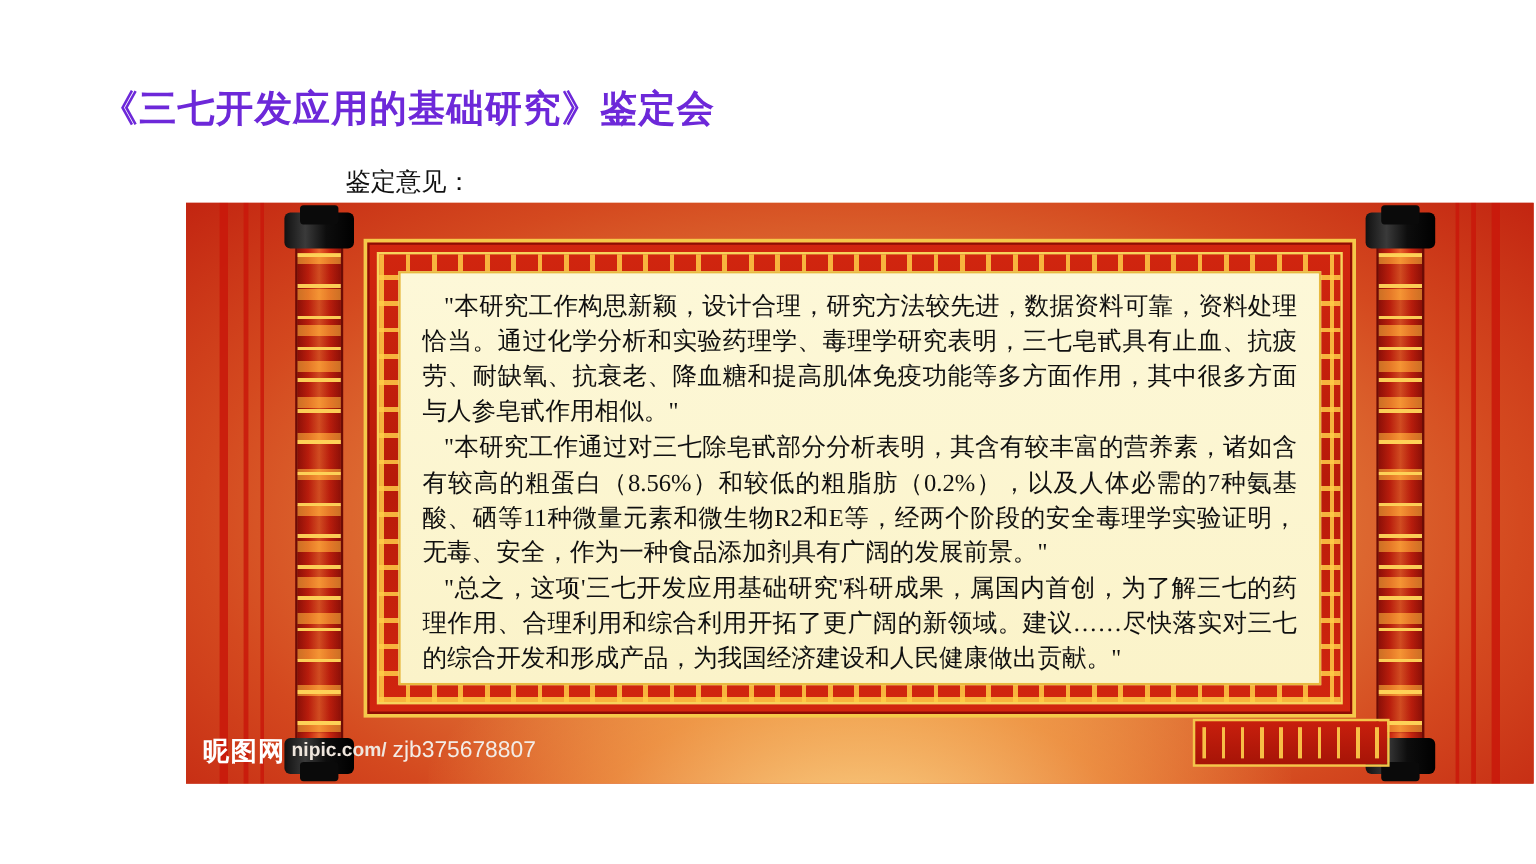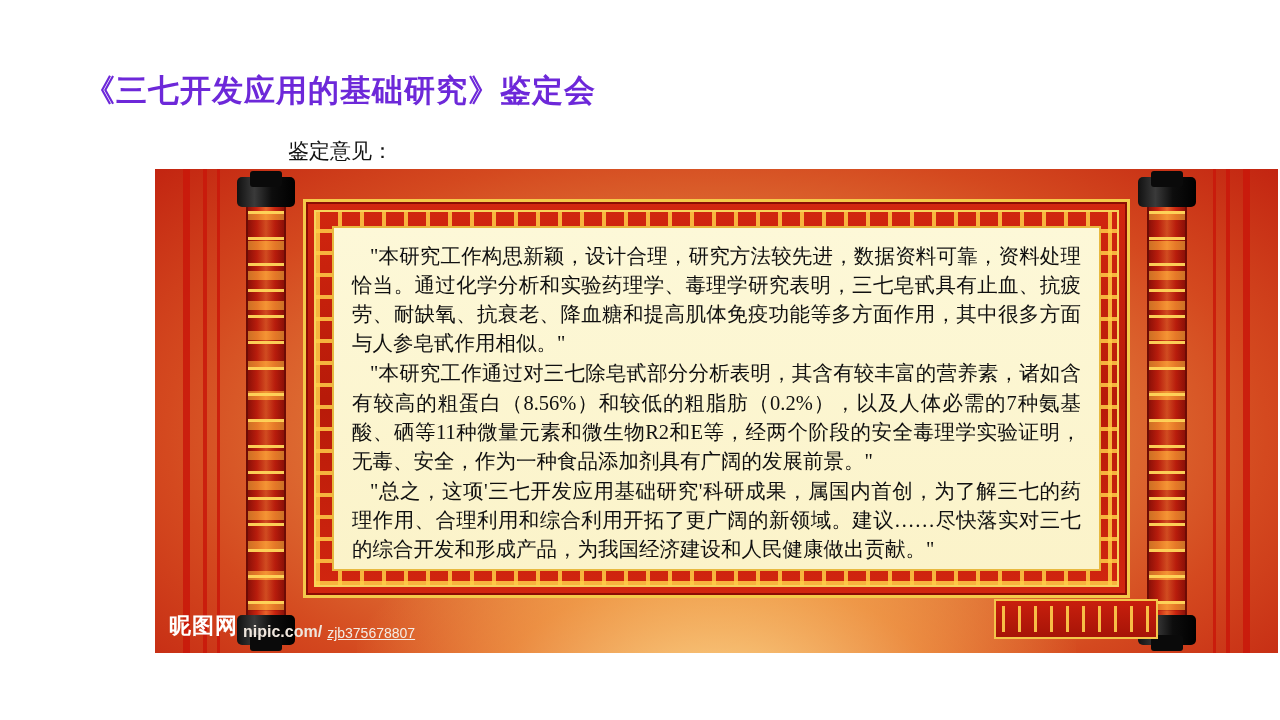--- a/index.html
+++ b/index.html
@@ -190,39 +190,38 @@
   }
   .paper p + p { margin-top: 1px; }
   .paper p .lead { padding-left: 18px; }
 
   
   .watermark {
     position: absolute;
     left: 14px;
     bottom: 12px;
     display: flex;
-    align-items: flex-end;
+    align-items: center;
     gap: 5px;
     font-family: "Liberation Sans", sans-serif;
   }
   .wm-cn {
     font-size: 22px;
     font-weight: bold;
     color: #ffffff;
     letter-spacing: 1px;
   }
   .wm-dom {
     font-size: 16px;
     font-weight: bold;
     color: #efe6dd;
   }
   .wm-id {
-    font-size: 14px;
+    font-size: 19px;
     color: #f3ece6;
-    text-decoration: underline;
   }
 
   
   .flourish {
     position: absolute;
     right: 120px;
     bottom: 14px;
     width: 160px;
     height: 36px;
     background: linear-gradient(180deg, #c81f0d, #a61407);

